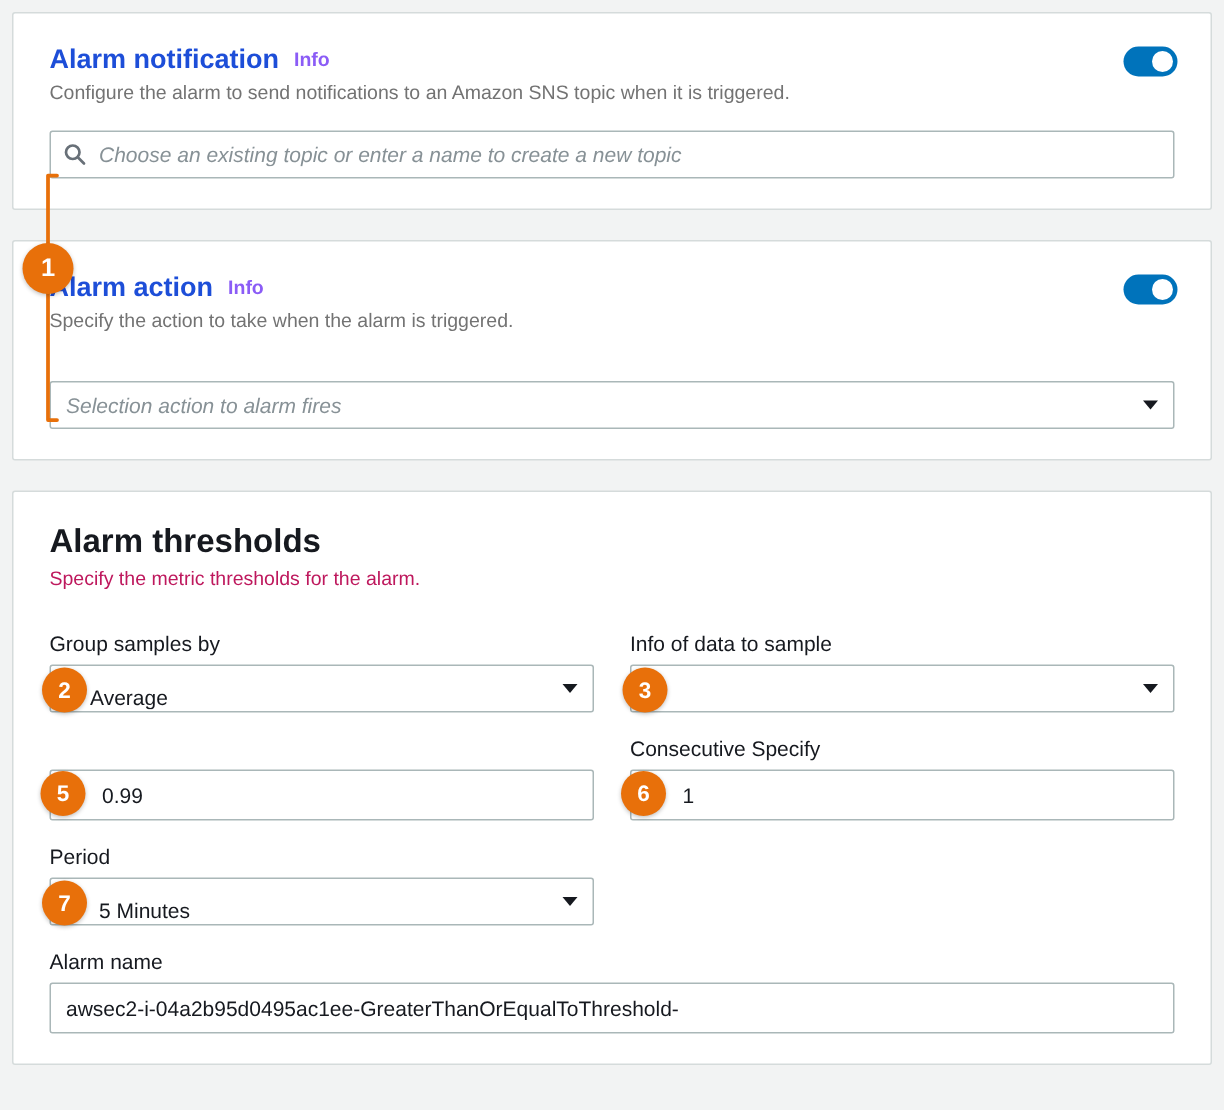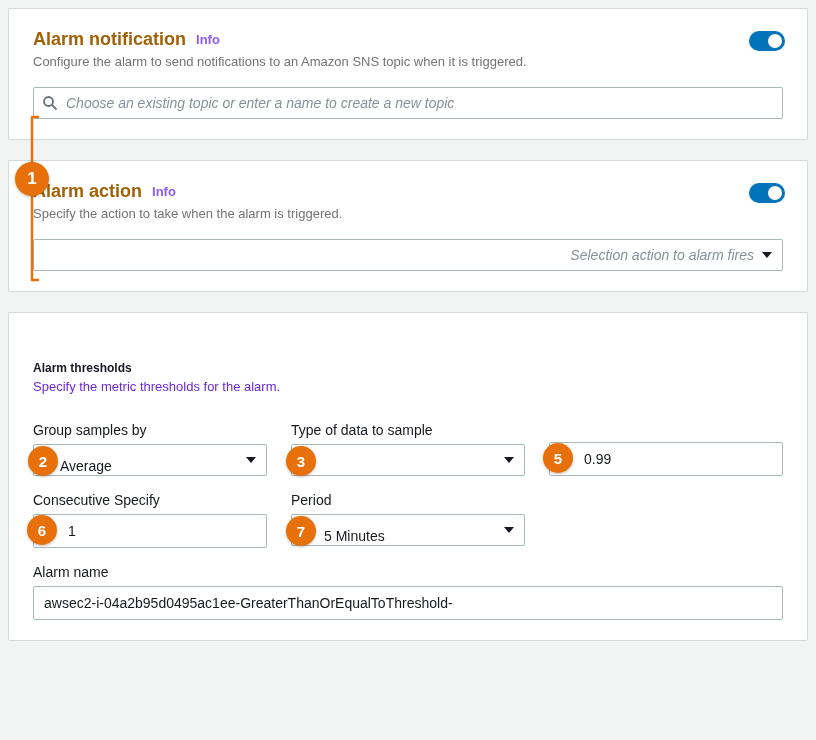--- a/index.html
+++ b/index.html
@@ -20,21 +20,21 @@
     position: relative;
   }
   .panel-header {
     display: flex;
     align-items: center;
     gap: 10px;
   }
   .panel-title {
     font-size: 18px;
     font-weight: 700;
-    color: #a16207;
+    color: #1d4ed8;
   }
   .info-link {
     color: #8b5cf6;
     font-size: 13px;
     font-weight: 600;
     text-decoration: none;
     cursor: pointer;
   }
   .panel-desc {
     color: #737373;
@@ -111,26 +111,26 @@
     margin-top: 12px;
   }
   .caret {
     width: 0; height: 0;
     border-left: 5px solid transparent;
     border-right: 5px solid transparent;
     border-top: 6px solid #16191f;
     flex-shrink: 0;
     margin-left: 8px;
   }
-  .action-select { margin-top: 18px; justify-content: flex-end; }
-  .thresh-title { font-size: 12px; font-weight: 700; margin-top: 28px; }
-  .thresh-desc { color: #6d28d9; font-size: 13px; margin-top: 4px; }
+  .action-select { margin-top: 33px; }
+  .thresh-title { font-size: 22px; font-weight: 700; }
+  .thresh-desc { color: #be185d; font-size: 13px; margin-top: 4px; }
   .grid {
     display: grid;
-    grid-template-columns: 1fr 1fr 1fr;
+    grid-template-columns: 1fr 1fr;
     column-gap: 24px;
     row-gap: 16px;
     margin-top: 28px;
   }
   .field { display: flex; flex-direction: column; min-width: 0; }
   .field-label {
     font-size: 14px;
     color: #16191f;
     margin-bottom: 6px;
   }
@@ -215,21 +215,21 @@
       <div class="field">
         <span class="field-label">Group samples by</span>
         <div class="select-field" style="position:relative;">
           <span class="select-value" style="padding-left:16px;">Average</span>
           <span class="caret"></span>
           <span class="badge badge-shadow" style="left:-6px; top:1px;">2</span>
         </div>
       </div>
 
       <div class="field">
-        <span class="field-label">Type of data to sample</span>
+        <span class="field-label">Info of data to sample</span>
         <div class="select-field" style="position:relative;">
           <span class="select-value"></span>
           <span class="caret"></span>
           <span class="badge badge-shadow" style="left:-6px; top:1px;">3</span>
         </div>
       </div>
 
 
       <div class="field" style="justify-content:flex-end;">
         <div style="height:20px;"></div>

